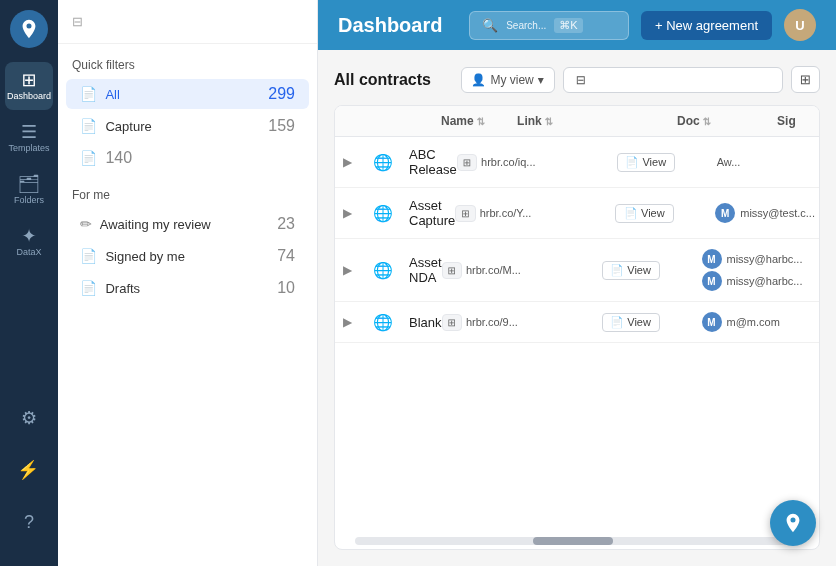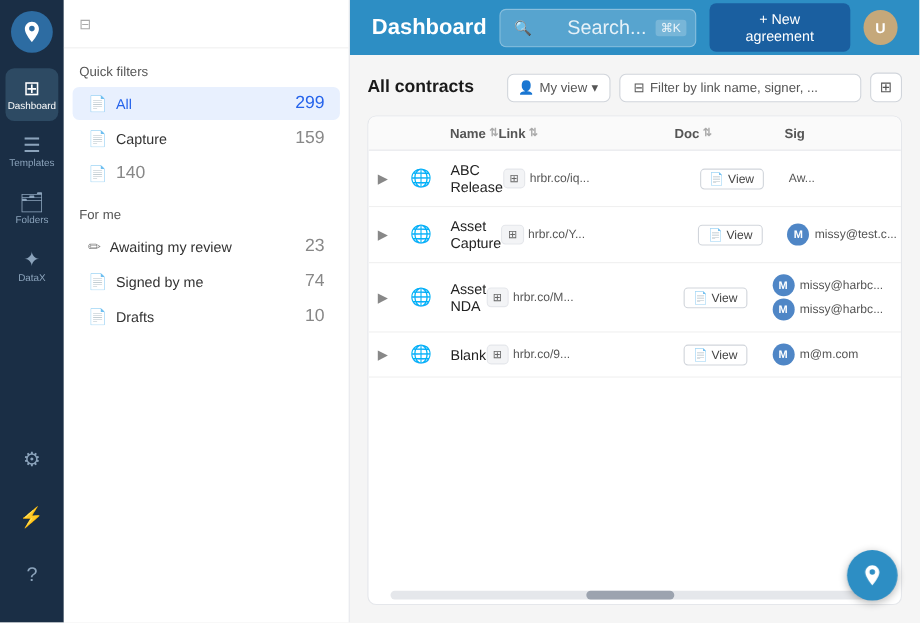--- a/index.html
+++ b/index.html
@@ -122,21 +122,21 @@
       border: 1px solid rgba(255,255,255,0.3);
       border-radius: 6px;
       padding: 6px 12px;
       color: #fff;
       display: flex;
       align-items: center;
       gap: 8px;
       cursor: pointer;
       min-width: 160px;
     }
-    .search-box-text { color: rgba(255,255,255,0.85); font-size: 18px; margin-left: 24px; }
+    .search-box-text { color: rgba(255,255,255,0.85); font-size: 10px; }
     .search-shortcut {
       background: rgba(255,255,255,0.2);
       border-radius: 3px;
       padding: 1px 5px;
       font-size: 11px;
       color: rgba(255,255,255,0.85);
     }
     .new-agreement-btn {
       background: #1a5fa0;
       color: #fff;
@@ -235,20 +235,21 @@
       padding: 8px 8px;
       align-items: center;
     }
     .col-header {
       font-size: 12px;
       font-weight: 600;
       color: #555;
       display: flex;
       align-items: center;
       gap: 3px;
+      margin-left: 32px;
     }
     .col-sort { color: #aaa; font-size: 10px; }
 
     .table-body { flex: 1; overflow-y: auto; }
     .table-row {
       display: grid;
       grid-template-columns: 30px 36px 1fr 160px 100px 140px;
       border-bottom: 1px solid #f0f0f0;
       padding: 10px 8px;
       align-items: center;
@@ -282,21 +283,21 @@
       white-space: nowrap;
     }
     .view-btn-sm {
       background: #fff;
       border: 1px solid #d1d5db;
       border-radius: 4px;
       padding: 2px 8px;
       font-size: 11px;
       color: #444;
       cursor: pointer;
-      display: flex; align-items: center; gap: 3px; margin-left: 19px;
+      display: flex; align-items: center; gap: 3px;
     }
     .signer-cell {
       display: flex;
       flex-direction: column;
       gap: 2px;
     }
     .signer-chip {
       display: flex;
       align-items: center;
       gap: 5px;
@@ -453,21 +454,20 @@
     <div class="contracts-header">
       <span class="contracts-title">All contracts</span>
       <div class="toolbar">
         <button class="view-btn">
           <span>👤</span>
           <span>My view</span>
           <span>▾</span>
         </button>
         <button class="filter-link-btn">
           <span>⊟</span>
-          <span>Filter by link name, signer, ...</span>
         </button>
         <button class="grid-view-btn">
           <span>⊞</span>
         </button>
       </div>
     </div>
 
     <div class="table-container">
       <div class="table-header">
         <div></div>

